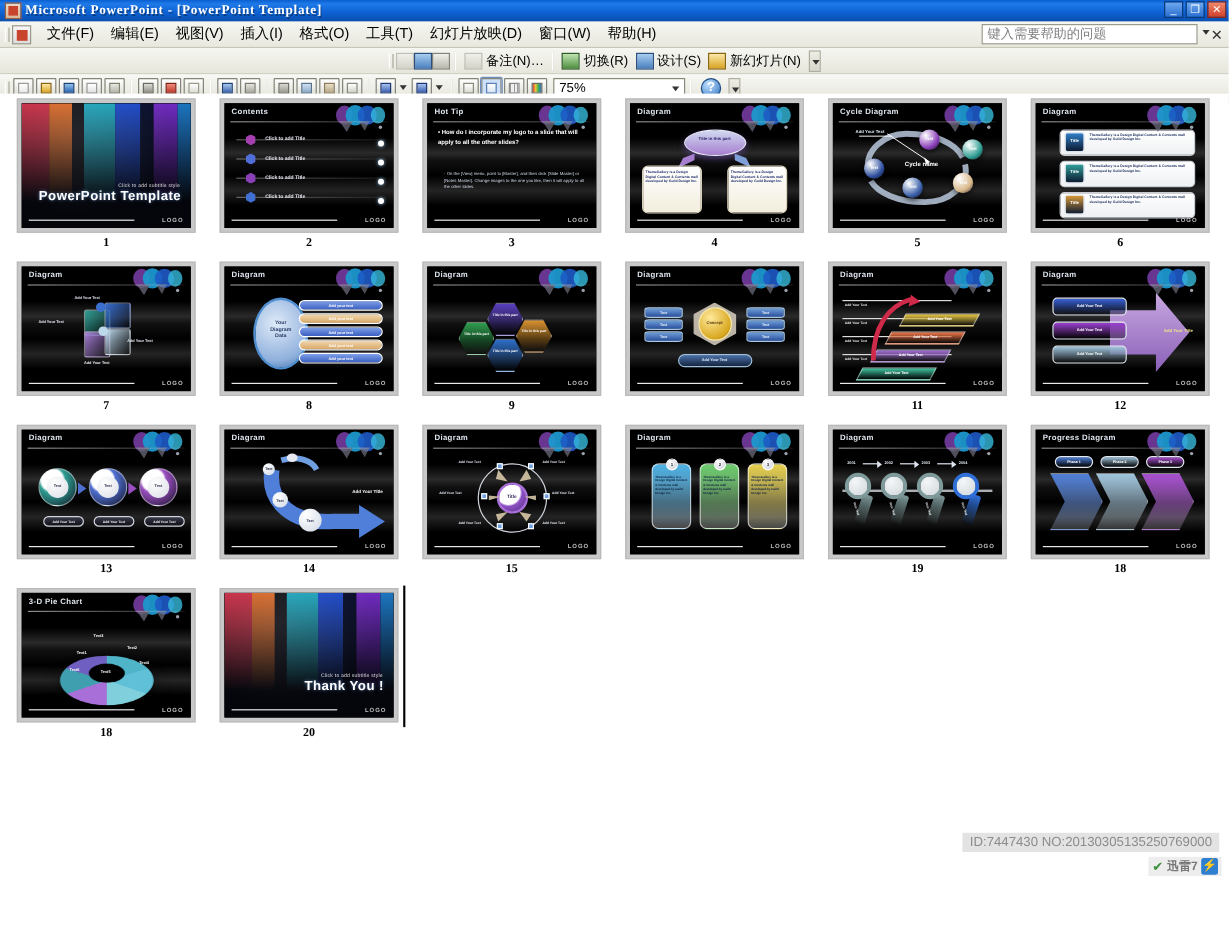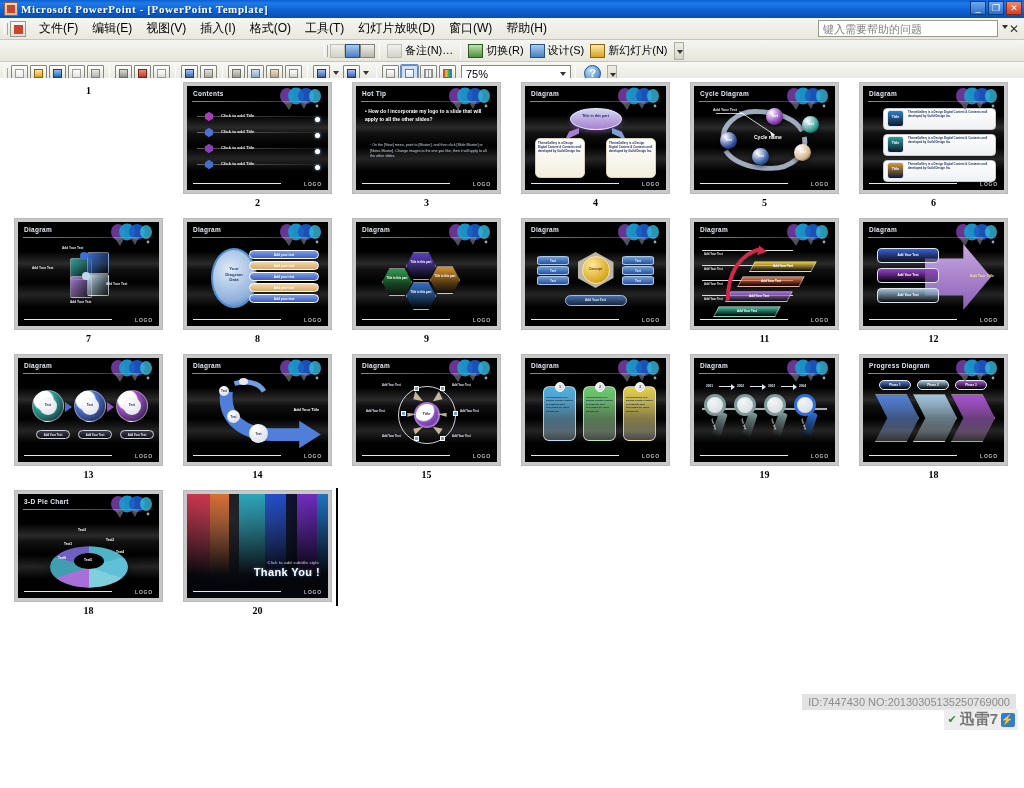--- a/index.html
+++ b/index.html
@@ -252,21 +252,21 @@
     background: rgba(222,222,222,0.85);
     color: #8c8c8c; font-size: 11px; padding: 2px 6px;
     font-family: "Liberation Sans", sans-serif; white-space: nowrap;
   }
   .wm-xl {
     position: absolute; right: 6px; bottom: 2px;
     display: flex; align-items: center; gap: 3px;
     background: rgba(235,235,235,0.9); padding: 1px 3px;
   }
   .wm-xl .chk { color: #3a8f3a; font-size: 11px; }
-  .wm-xl .lbl { color: #777; font-size: 15px; font-weight: bold; }
+  .wm-xl .lbl { color: #777; font-size: 10px; font-weight: bold; }
   .wm-xl .bolt {
     width: 14px; height: 14px; background: #2f7fd0; color: #fff;
     font-size: 10px; text-align: center; line-height: 14px; border-radius: 2px;
   }
 </style>
 </head>
 <body>
 
 <div id="app">
 
@@ -401,20 +401,39 @@
       <span class="zoom-caret"></span>
     </div>
     <div class="tb-sep"></div>
     <div class="help-ico">?</div>
     <div class="tb-overflow" style="margin-left:6px;"></div>
   </div>
 
   <div class="workspace">
     <div class="slide-grid" id="slide-grid">
         <div class="slide-cell">
+          <div class="slide-frame">
+            <div class="slide">
+              <div class="s-bars">
+                <i style="left:0%;width:16%;background:linear-gradient(to bottom,#d8304a 0%, #05060c 78%);opacity:0.92"></i>
+                <i style="left:16%;width:14%;background:linear-gradient(to bottom,#e8702a 0%, #05060c 78%);opacity:0.92"></i>
+                <i style="left:30%;width:7%;background:linear-gradient(to bottom,#101018 0%, #05060c 78%);opacity:0.92"></i>
+                <i style="left:37%;width:18%;background:linear-gradient(to bottom,#1fb0c8 0%, #05060c 78%);opacity:0.92"></i>
+                <i style="left:55%;width:15%;background:linear-gradient(to bottom,#1f4fd8 0%, #05060c 78%);opacity:0.92"></i>
+                <i style="left:70%;width:8%;background:linear-gradient(to bottom,#0a1030 0%, #05060c 78%);opacity:0.92"></i>
+                <i style="left:78%;width:14%;background:linear-gradient(to bottom,#7a2fd0 0%, #05060c 78%);opacity:0.92"></i>
+                <i style="left:92%;width:16%;background:linear-gradient(to bottom,#1f7fd0 0%, #05060c 78%);opacity:0.92"></i>
+                <i style="left:0;right:0;top:0;height:100%;background:radial-gradient(ellipse at 30% 25%, rgba(255,255,255,0.10), rgba(0,0,0,0) 60%)"></i>
+              </div>
+              <div class="tx" style="right:9px;top:63%;font-size:4.2px;color:#dcdcdc;letter-spacing:0.2px;">Click to add subtitle style</div>
+              <div class="tx" style="left:0;right:8px;top:69%;text-align:right;font-size:11px;font-weight:bold;color:#ffffff;letter-spacing:0.4px;text-shadow:0 0 3px rgba(120,180,255,0.6);">PowerPoint Template</div>
+              <div class="s-footer-bar"></div>
+              <div class="s-logo">LOGO</div>
+            </div>
+          </div>
           <div class="slide-num">1</div>
         </div>
         <div class="slide-cell">
           <div class="slide-frame">
             <div class="slide">
               <div class="s-bg-stripes"></div>
               <svg class="s-globe" viewBox="0 0 52 24">
                 <ellipse cx="14" cy="9" rx="7" ry="8" fill="#7a3fa8" opacity="0.9"></ellipse>
                 <ellipse cx="23" cy="9" rx="8" ry="8.5" fill="#1f9fd8" opacity="0.95"></ellipse>
                 <ellipse cx="33" cy="9" rx="8" ry="8" fill="#1f5fd0" opacity="0.9"></ellipse>

